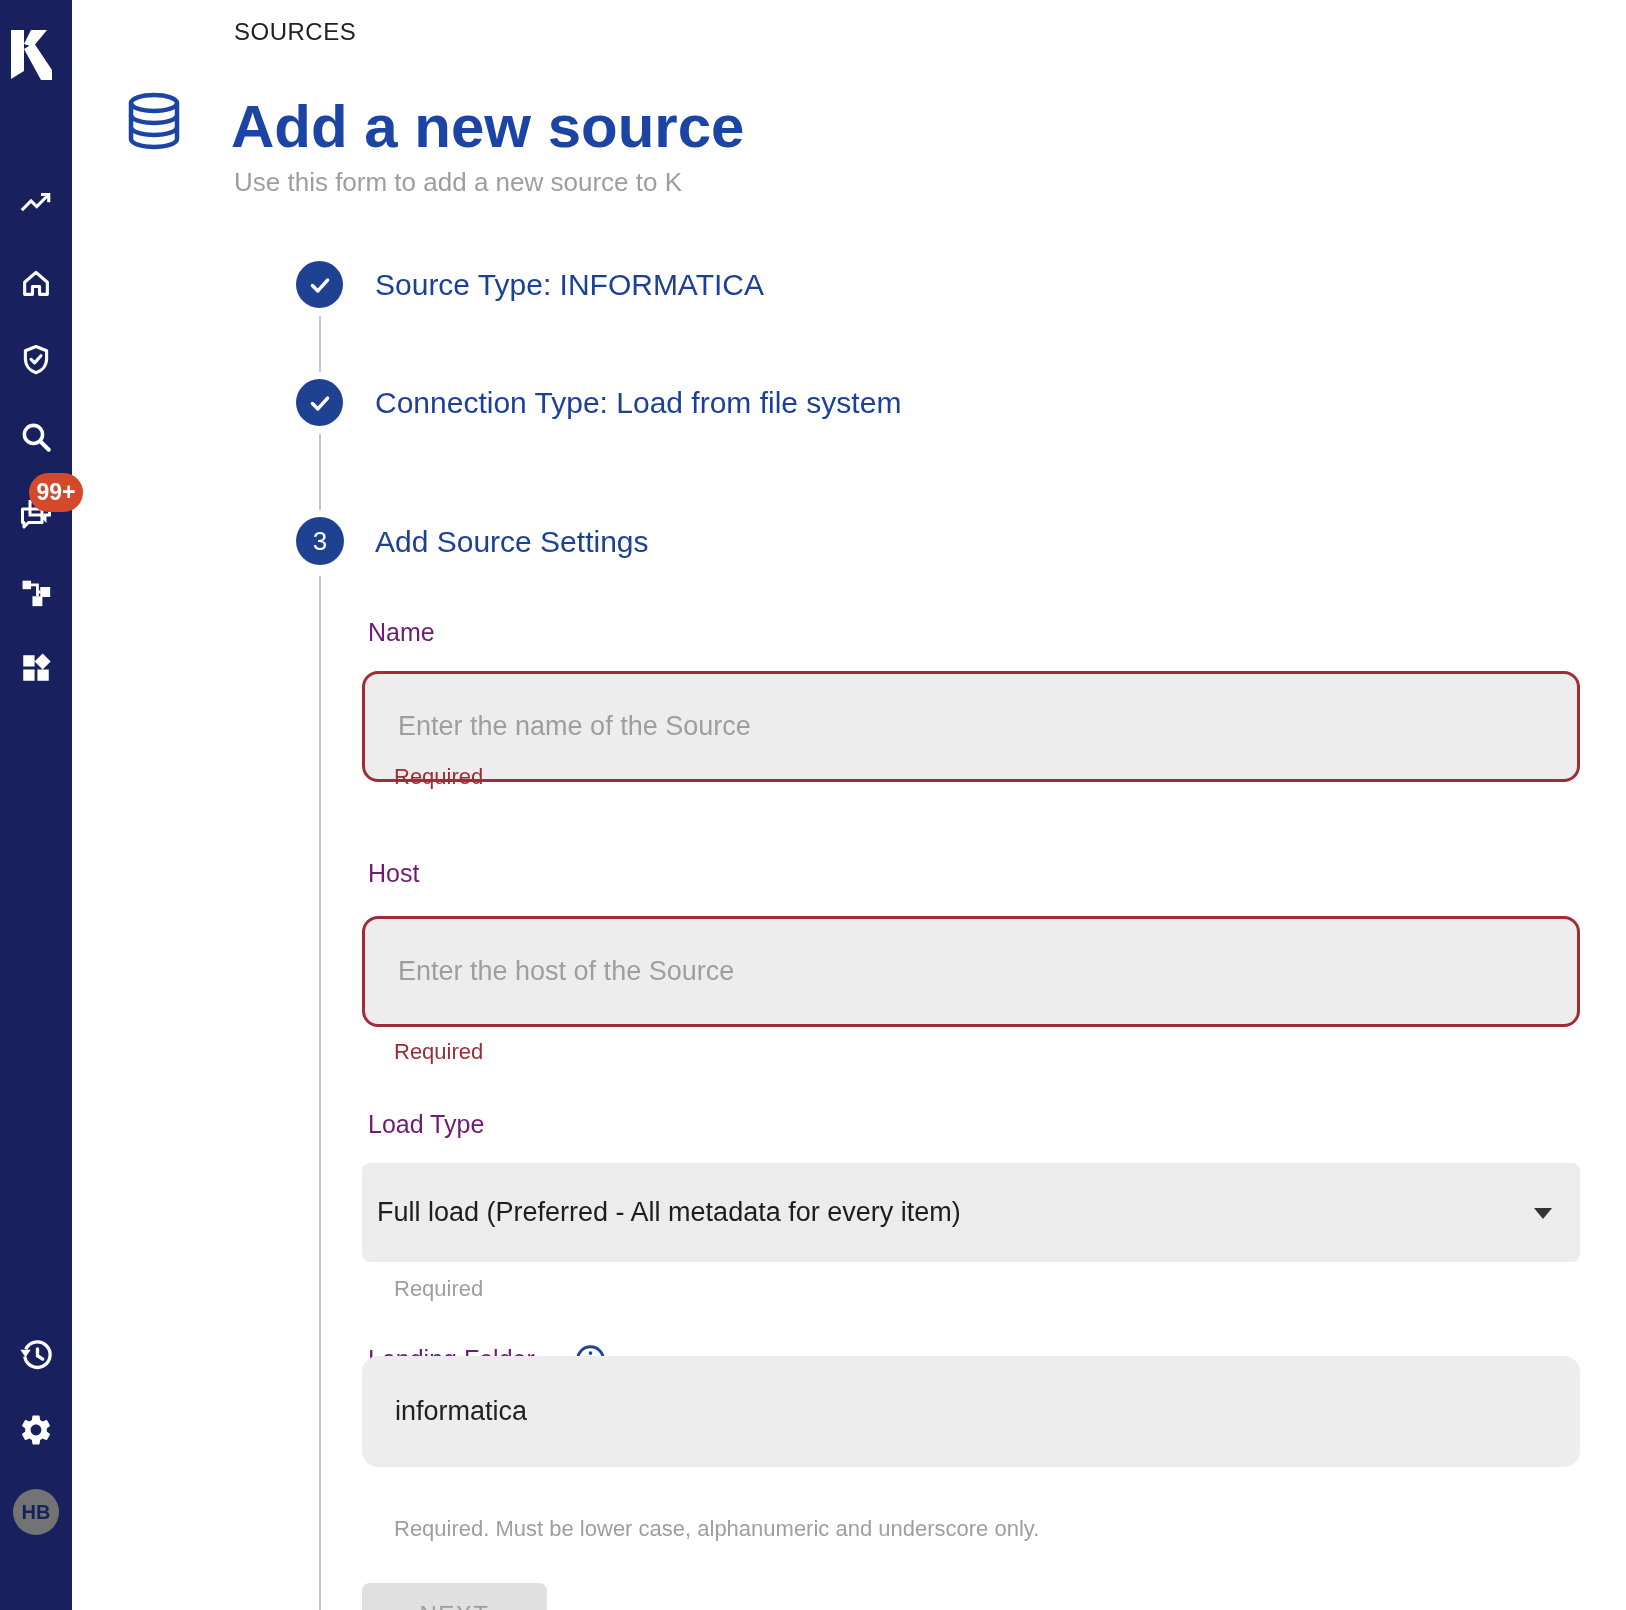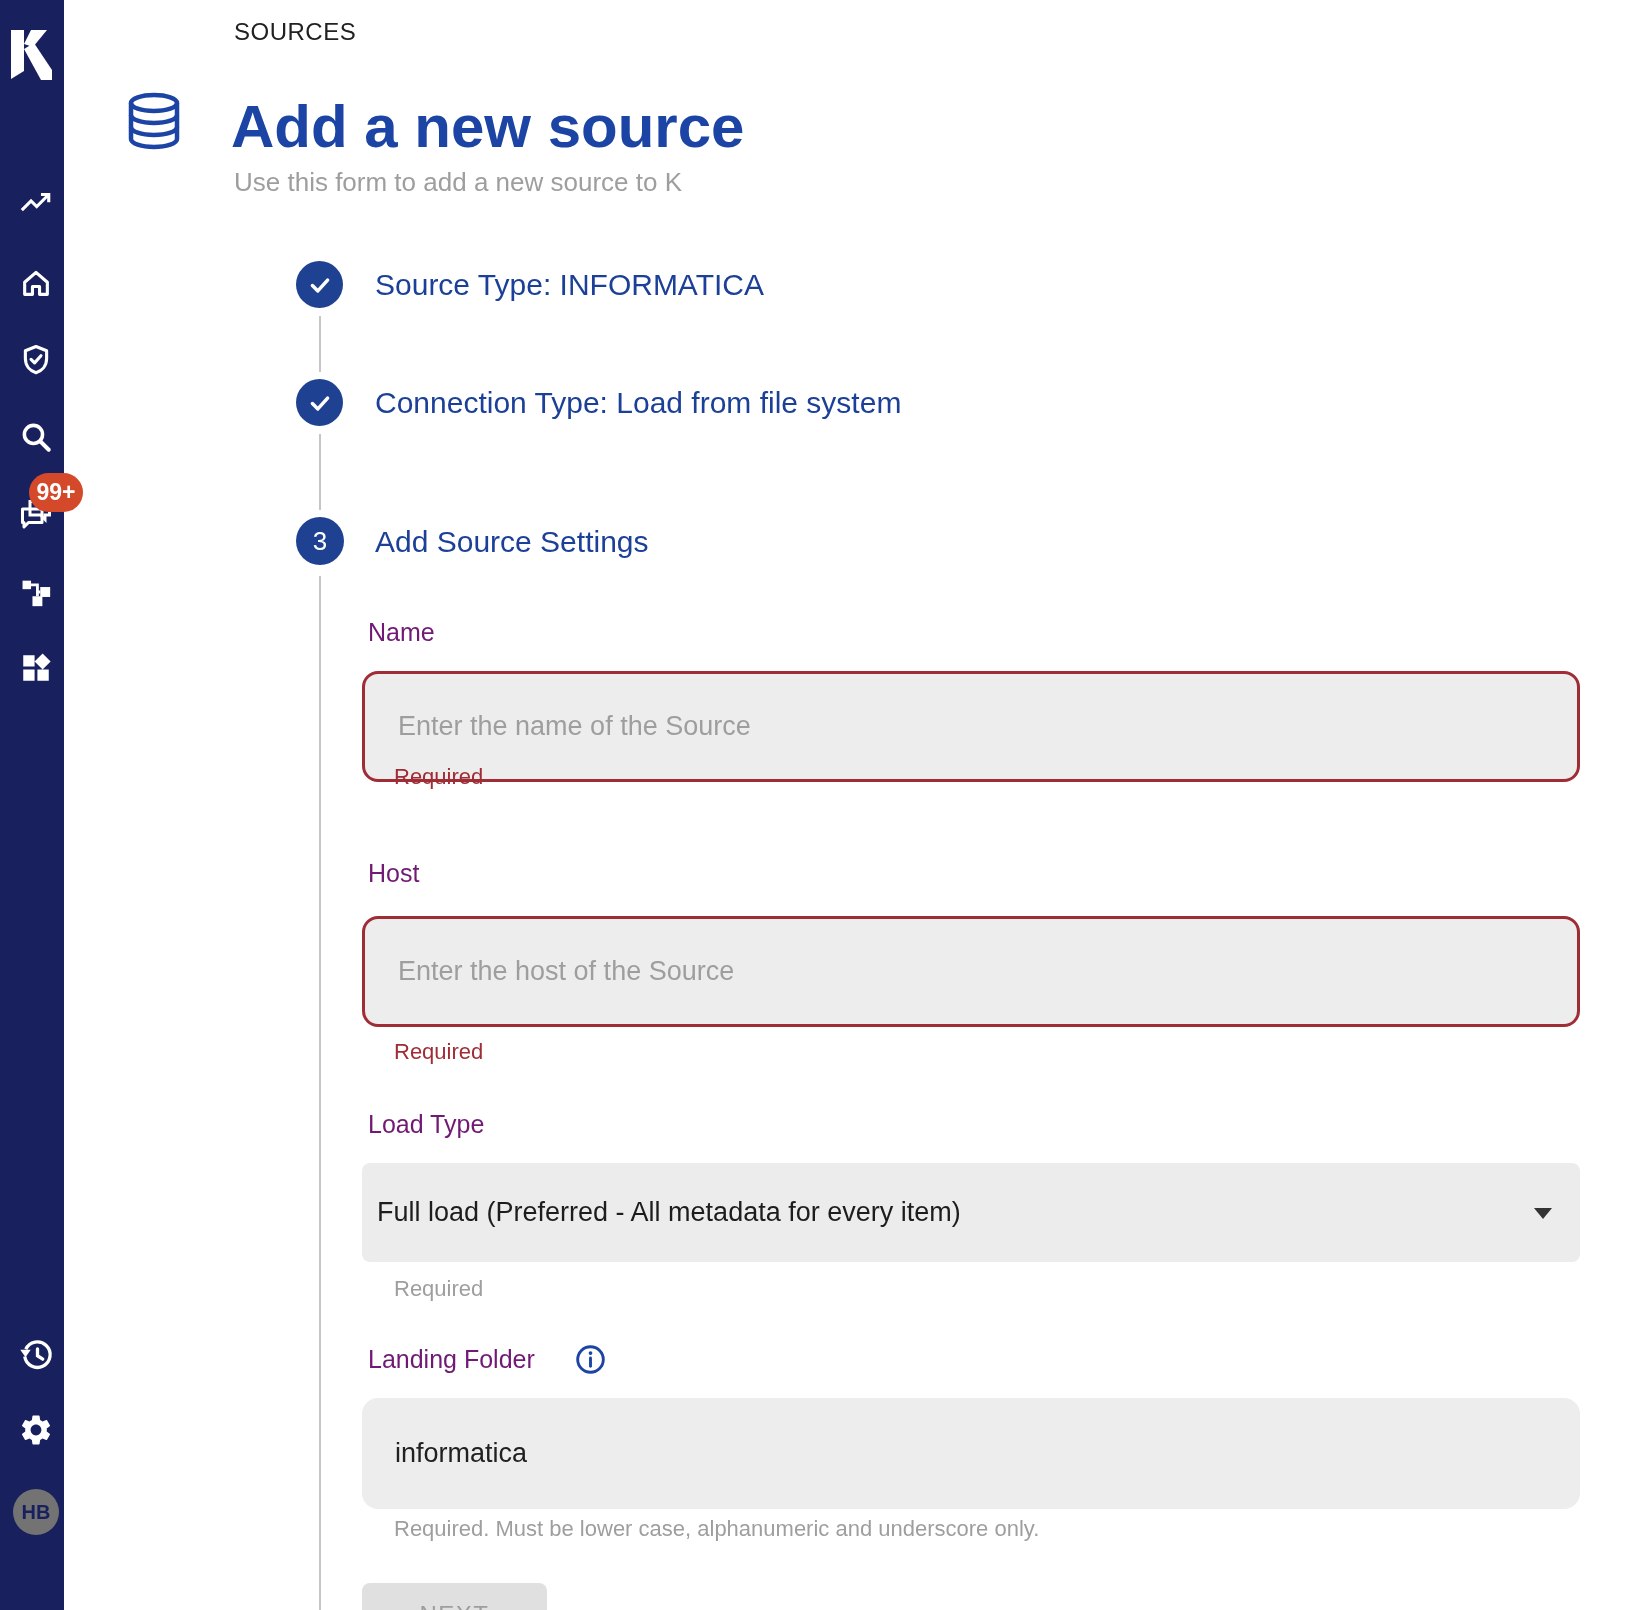--- a/index.html
+++ b/index.html
@@ -1,19 +1,19 @@
 <!DOCTYPE html>
 <html><head>
 <meta charset="utf-8">
 <style>
   html,body{margin:0;padding:0;background:#ffffff;font-family:"Liberation Sans","DejaVu Sans",sans-serif;}
   .screen{position:relative;width:1626px;height:1610px;background:#ffffff;overflow:hidden;}
 
   
-  .sidebar{position:absolute;left:0;top:0;width:64px;height:1610px;background:#18205e;overflow:visible;z-index:10;}
+  .sidebar{position:absolute;left:0;top:0;width:72px;height:1610px;background:#18205e;overflow:visible;z-index:10;}
   .logo{position:absolute;left:11px;top:30px;width:46px;height:50px;cursor:pointer;}
   .nav-btn{position:absolute;left:12px;width:48px;height:48px;background:none;border:none;padding:0;margin:0;
            display:flex;align-items:center;justify-content:center;cursor:pointer;}
   .nav-btn svg{display:block;}
   .badge{position:absolute;left:29px;top:473px;min-width:54px;height:39px;border-radius:20px;background:#d3492a;
          color:#fff;font-size:23px;font-weight:bold;display:flex;align-items:center;justify-content:center;
          z-index:12;letter-spacing:0;}
   .avatar{position:absolute;left:13px;top:1489px;width:46px;height:46px;border-radius:50%;background:#737373;
           color:#18205e;font-size:20px;font-weight:bold;display:flex;align-items:center;justify-content:center;
           border:none;cursor:pointer;padding:0;}
@@ -188,18 +188,18 @@
   <div class="f-helper" style="top:1276px;">Required</div>
 
   <div class="f-label" style="top:1345px;">Landing Folder</div>
   <button class="info-btn">
     <svg width="31" height="31" viewBox="0 0 30 30">
       <circle cx="15" cy="15" r="12.4" fill="none" stroke="#1b44a4" stroke-width="2.8"></circle>
       <line x1="15" y1="13.5" x2="15" y2="21.5" stroke="#1b44a4" stroke-width="2.8" stroke-linecap="round"></line>
       <circle cx="15" cy="8.8" r="1.8" fill="#1b44a4"></circle>
     </svg>
   </button>
-  <input class="f-input" style="top: 1398px; padding-left: 33px;" type="text" value="informatica">
+  <input class="f-input" style="top: 1356px; padding-left: 33px;" type="text" value="informatica">
   <div class="f-helper" style="top:1516px;">Required. Must be lower case, alphanumeric and underscore only.</div>
 
   <button class="next-btn">NEXT</button>
 
 </div>
 
 </body></html>

